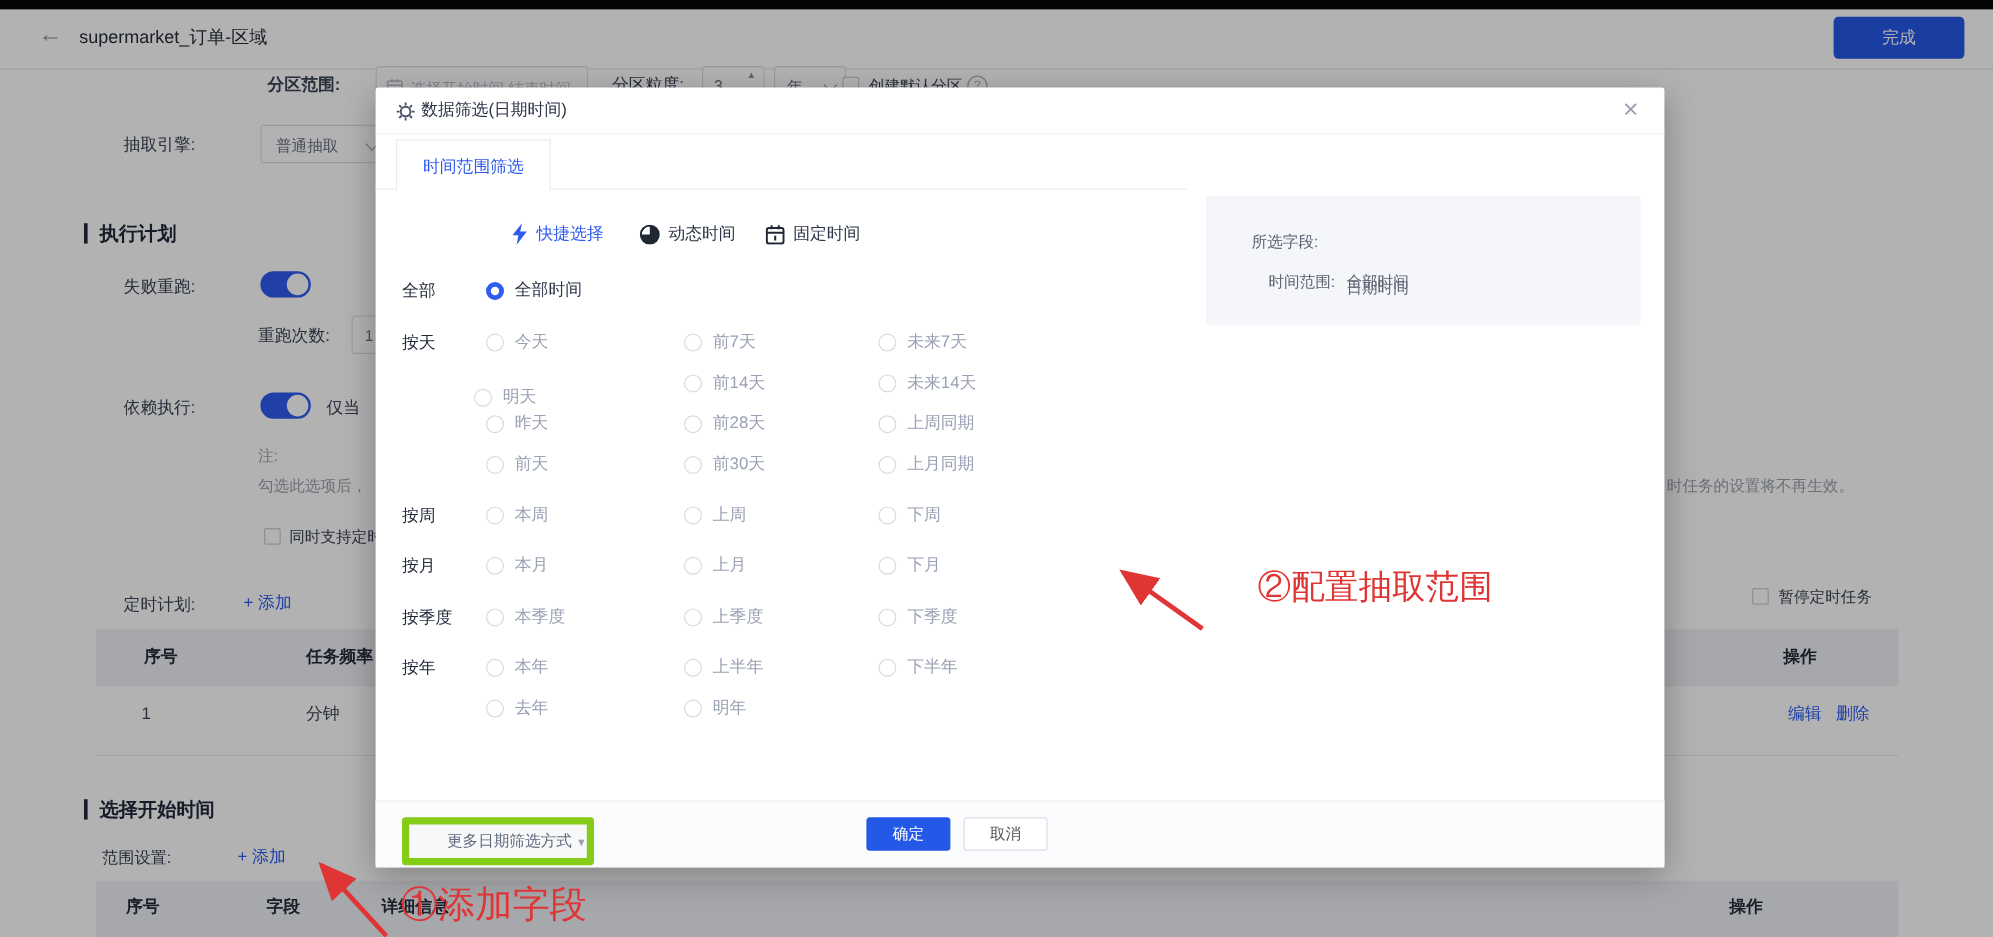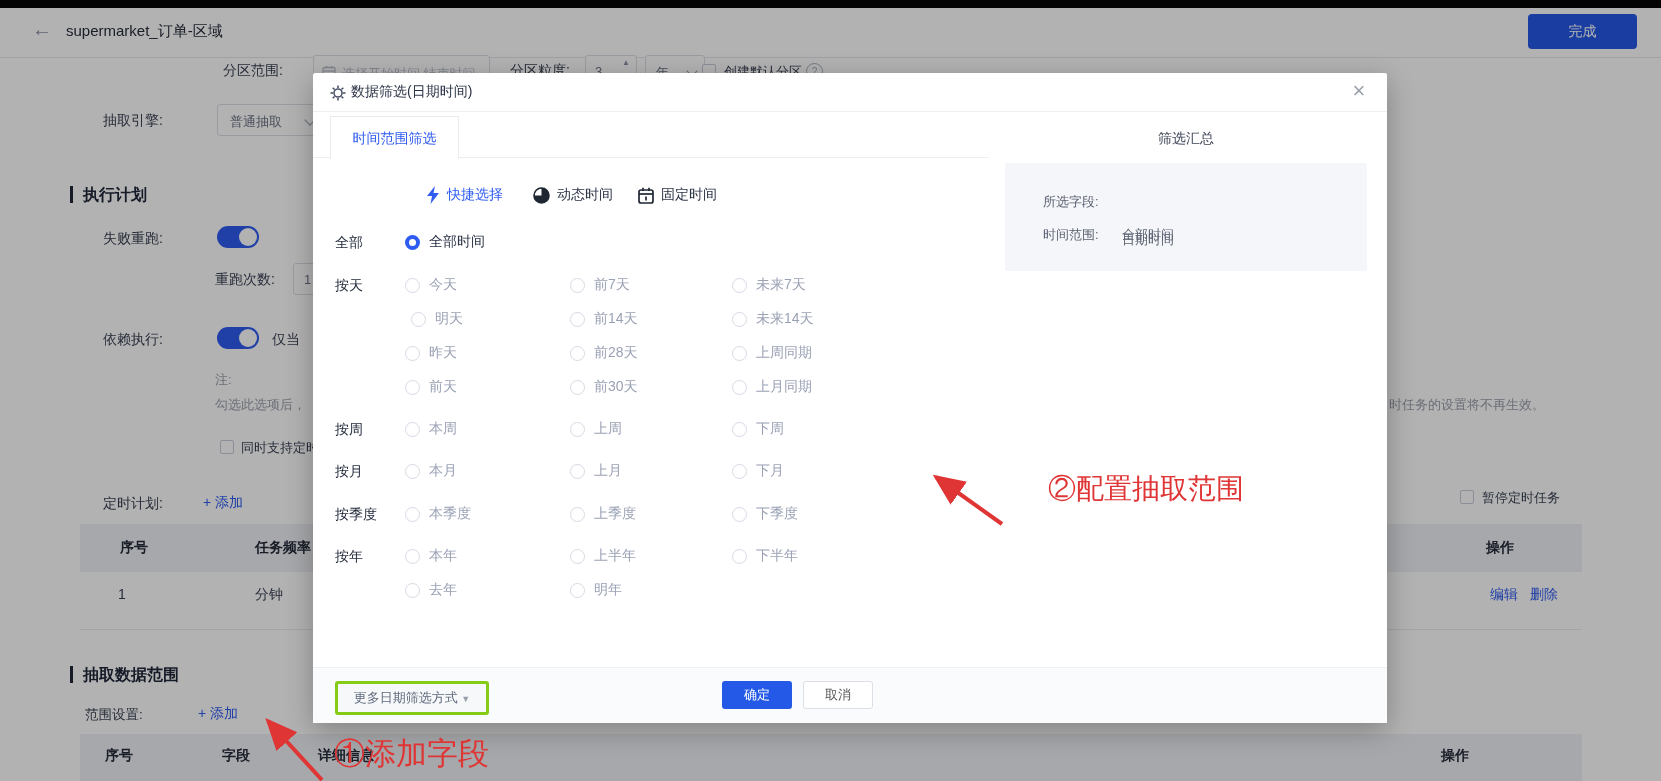--- a/index.html
+++ b/index.html
@@ -46,22 +46,22 @@
   .grp{position:absolute;left:0;top:1px;font-size:14px;color:#1f2738;}
   .opt{position:absolute;top:0;display:inline-flex;align-items:center;gap:9px;cursor:pointer;}
   .radio{width:15px;height:15px;border:1px solid #d6dae2;border-radius:50%;background:#fff;box-sizing:border-box;}
   .radio.sel{border:4.5px solid #2e5bf0;}
   .opt em{font-style:normal;font-size:14px;color:#9aa1b4;}
   .opt em.seltxt{color:#2b3346;}
   .sumtitle{left:692px;top:57px;width:362px;text-align:center;font-size:14px;color:#3c4354;}
   .sumbox{left:692px;top:90px;width:362px;height:108px;background:#f5f6fa;border-radius:2px;}
   .sumlbl{font-size:13px;color:#5a6170;}
   .mfooter{left:0;top:594px;width:1074px;height:55px;background:#fafbfc;border-top:1px solid #edeff2;}
-  .morebtn{left:22px;top:13px;width:148px;height:28px;background:#f7f8f9;border:3px solid #84cc16;border-radius:3px;
-           font-size:13px;color:#5f6b7e;line-height:28px;text-align:center;}
+  .morebtn{left:22px;top:13px;width:148px;height:28px;background:#f7f8f9;border:6px solid #84cc16;border-radius:3px;
+           font-size:13px;color:#5f6b7e;line-height:28px;text-align:right;}
   .okbtn{left:409px;top:13px;width:70px;height:28px;background:#2458e6;color:#fff;border:none;border-radius:3px;
          font-size:13px;line-height:28px;text-align:center;}
   .cancelbtn{left:490px;top:13px;width:70px;height:28px;background:#fff;color:#555;border:1px solid #dcdfe6;border-radius:3px;
          font-size:13px;line-height:26px;text-align:center;box-sizing:border-box;}
   
   .anno{z-index:30;color:#e03535;font-family:"DejaVu Serif","Liberation Serif",serif;}
   .anno-svg{left:0;top:0;z-index:30;pointer-events:none;}
 </style>
 </head>
 <body>
@@ -69,21 +69,21 @@
 <div class="screen">
 
   <div class="abs topstrip"></div>
 
   <div class="abs topbar">
     <span class="abs back">←</span>
     <span class="abs pagetitle">supermarket_订单-区域</span>
     <div class="abs donebtn">完成</div>
   </div>
 
-  <span class="abs lbl" style="left:223px;top:62px;">分区范围:</span>
+  <span class="abs lbl" style="left:223px;top:62px;font-weight:bold;">分区范围:</span>
   <div class="abs inputbox" style="left:313px;top:55px;width:177px;height:33px;">
     <svg class="abs" style="left:8px;top:9px;" width="14" height="14" viewBox="0 0 14 14">
       <rect x="1" y="2.5" width="12" height="10.5" rx="1.5" fill="none" stroke="#b9bfc9" stroke-width="1.3"></rect>
       <line x1="1" y1="6" x2="13" y2="6" stroke="#b9bfc9" stroke-width="1.3"></line>
       <line x1="4.5" y1="1" x2="4.5" y2="3.5" stroke="#b9bfc9" stroke-width="1.3"></line>
       <line x1="9.5" y1="1" x2="9.5" y2="3.5" stroke="#b9bfc9" stroke-width="1.3"></line>
     </svg>
     <span class="abs ph" style="left:28px;top:9px;">选择开始时间 结束时间</span>
   </div>
   <span class="abs lbl" style="left:510px;top:62px;">分区粒度:</span>
@@ -144,21 +144,21 @@
     <span class="abs thead" style="left:1406px;top:15px;">操作</span>
   </div>
   <div class="abs" style="left:80px;top:572px;width:1502px;height:57px;border-bottom:1px solid #e9ebef;">
     <span class="abs" style="left:38px;top:14px;font-size:14px;color:#3a4254;">1</span>
     <span class="abs" style="left:175px;top:14px;font-size:14px;color:#3a4254;">分钟</span>
     <span class="abs link" style="left:1410px;top:14px;">编辑</span>
     <span class="abs link" style="left:1450px;top:14px;">删除</span>
   </div>
 
   <span class="abs secbar" style="left:70px;top:666px;"></span>
-  <span class="abs sectitle" style="left:83px;top:665px;">抽取数据范围</span>
+  <span class="abs sectitle" style="left:83px;top:665px;">选择开始时间</span>
 
   <span class="abs lbl" style="left:85px;top:706px;font-size:13.5px;">范围设置:</span>
   <span class="abs link" style="left:198px;top:705px;">+ <span>添加</span></span>
 
   <div class="abs band" style="left:80px;top:734px;width:1502px;height:47px;">
     <span class="abs thead" style="left:25px;top:13px;">序号</span>
     <span class="abs thead" style="left:142px;top:13px;">字段</span>
     <span class="abs thead" style="left:238px;top:13px;">详细信息</span>
     <span class="abs thead" style="left:1361px;top:13px;">操作</span>
   </div>
@@ -229,21 +229,21 @@
           <span class="opt" style="left: 235px;">
             <i class="radio"></i>
             <em>前7天</em>
           </span>
           <span class="opt" style="left: 397px;">
             <i class="radio"></i>
             <em>未来7天</em>
           </span>
         </div>
         <div class="opt-row" style="top: 237px;">
-          <span class="opt" style="left: 76px;">
+          <span class="opt" style="left: 60px; margin-top: 12px;">
             <i class="radio"></i>
             <em>明天</em>
           </span>
           <span class="opt" style="left: 235px;">
             <i class="radio"></i>
             <em>前14天</em>
           </span>
           <span class="opt" style="left: 397px;">
             <i class="radio"></i>
             <em>未来14天</em>
@@ -342,25 +342,24 @@
             <i class="radio"></i>
             <em>去年</em>
           </span>
           <span class="opt" style="left: 235px;">
             <i class="radio"></i>
             <em>明年</em>
           </span>
         </div>
       </div>
 
-    <div class="abs sumtitle">筛选汇总</div>
     <div class="abs sumbox">
       <span class="abs sumlbl" style="left:38px;top:30px;">所选字段:</span>
       <span class="abs sumlbl" style="left:117px;top:30px;margin-top:38px;">日期时间</span>
-      <span class="abs sumlbl" style="left:38px;top:63px;">时间范围:</span>
+      <span class="abs sumlbl" style="left:52px;top:63px;">时间范围:</span>
       <span class="abs sumlbl" style="left:117px;top:63px;">全部时间</span>
     </div>
 
     <div class="abs mfooter">
       <div class="abs morebtn">
         <span>更多日期筛选方式</span>
         <span style="font-size:9px;color:#9aa1ad;">▼</span>
       </div>
       <div class="abs okbtn">确定</div>
       <div class="abs cancelbtn">取消</div>

